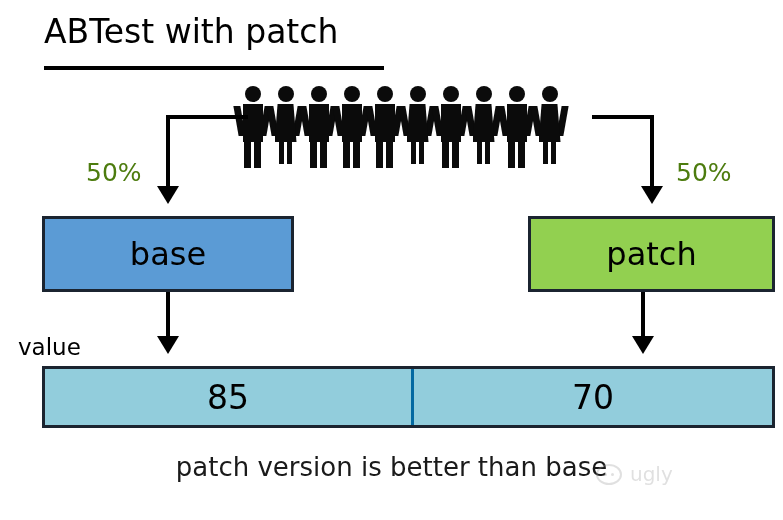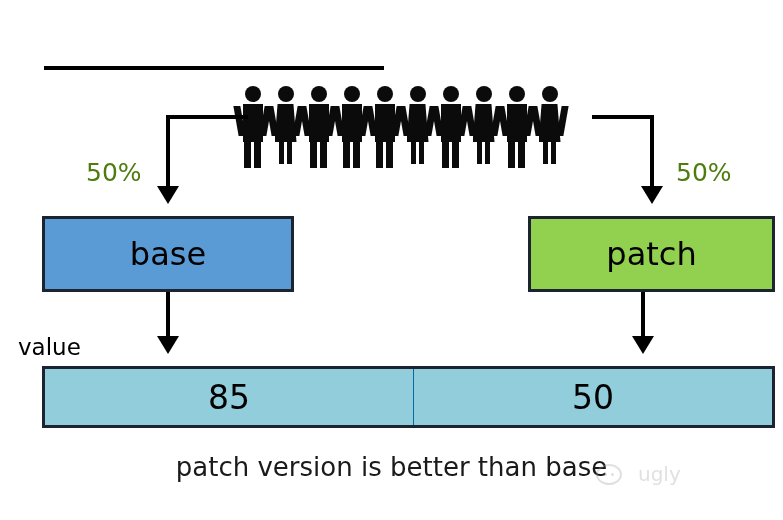--- a/index.html
+++ b/index.html
@@ -181,21 +181,21 @@
     display: flex;
   }
   .value-cell {
     display: flex;
     align-items: center;
     justify-content: center;
     font-size: 33px;
     color: #000000;
     box-sizing: border-box;
   }
-  #value-cell-base  { width: 369px; border-right: 1px solid #0369a1; }
+  #value-cell-base  { width: 369px; border-right: 3px solid #0369a1; }
   #value-cell-patch { flex: 1 1 auto; }
 
   
   #caption {
     position: absolute;
     left: 0;
     top: 452px;
     width: 783px;
     text-align: center;
     font-size: 26px;
@@ -203,21 +203,21 @@
     white-space: nowrap;
   }
 
   
   #watermark {
     position: absolute;
     left: 596px;
     top: 462px;
     display: flex;
     align-items: center;
-    gap: 16px;
+    gap: 8px;
     opacity: 0.30;
     pointer-events: none;
   }
   #watermark .wm-bubble {
     position: relative;
     width: 26px;
     height: 21px;
     border: 2px solid #9a9a9a;
     border-radius: 50% 50% 50% 50%;
     box-sizing: border-box;
@@ -238,20 +238,21 @@
     font-size: 20px;
     color: #9a9a9a;
     white-space: nowrap;
   }
 </style>
 </head>
 <body>
 
 <div id="canvas">
 
+  <div id="title">ABTest with patch</div>
   <div id="title-rule"></div>
 
   <div id="people">
     <div class="person m">
       <span class="head"></span>
       <span class="arm-l"></span>
       <span class="arm-r"></span>
       <span class="body"></span>
       <span class="leg-l"></span>
       <span class="leg-r"></span>
@@ -345,21 +346,21 @@
 
   <div class="vline" id="val-v-left"></div>
   <div class="arrowhead" id="val-a-left"></div>
   <div class="vline" id="val-v-right"></div>
   <div class="arrowhead" id="val-a-right"></div>
 
   <div id="value-label">value</div>
 
   <div id="value-bar">
     <div class="value-cell" id="value-cell-base">85</div>
-    <div class="value-cell" id="value-cell-patch">50</div>
+    <div class="value-cell" id="value-cell-patch">70</div>
   </div>
 
   <div id="caption">patch version is better than base</div>
 
   <div id="watermark">
     <span class="wm-bubble"></span>
     <span class="wm-text">ugly</span>
   </div>
 
 </div>

